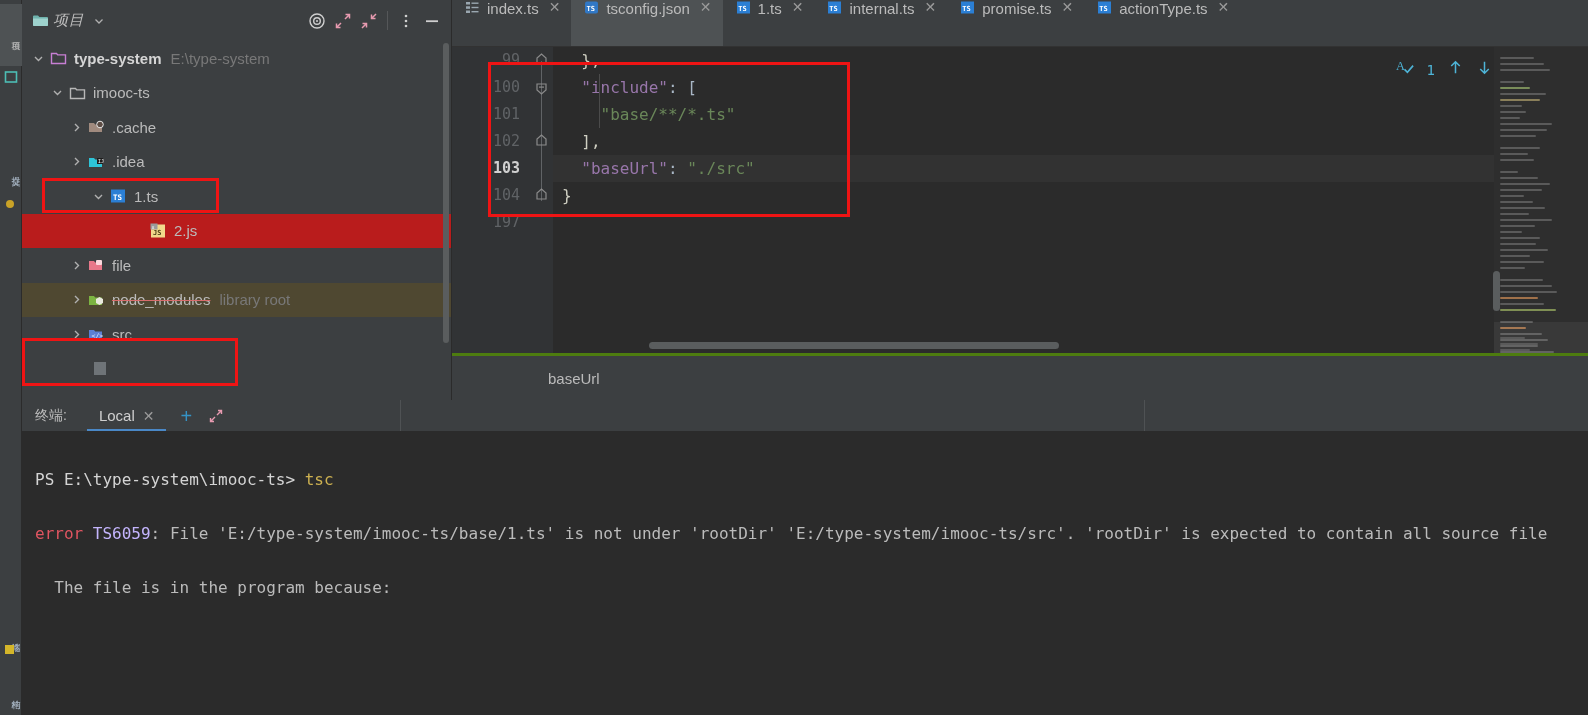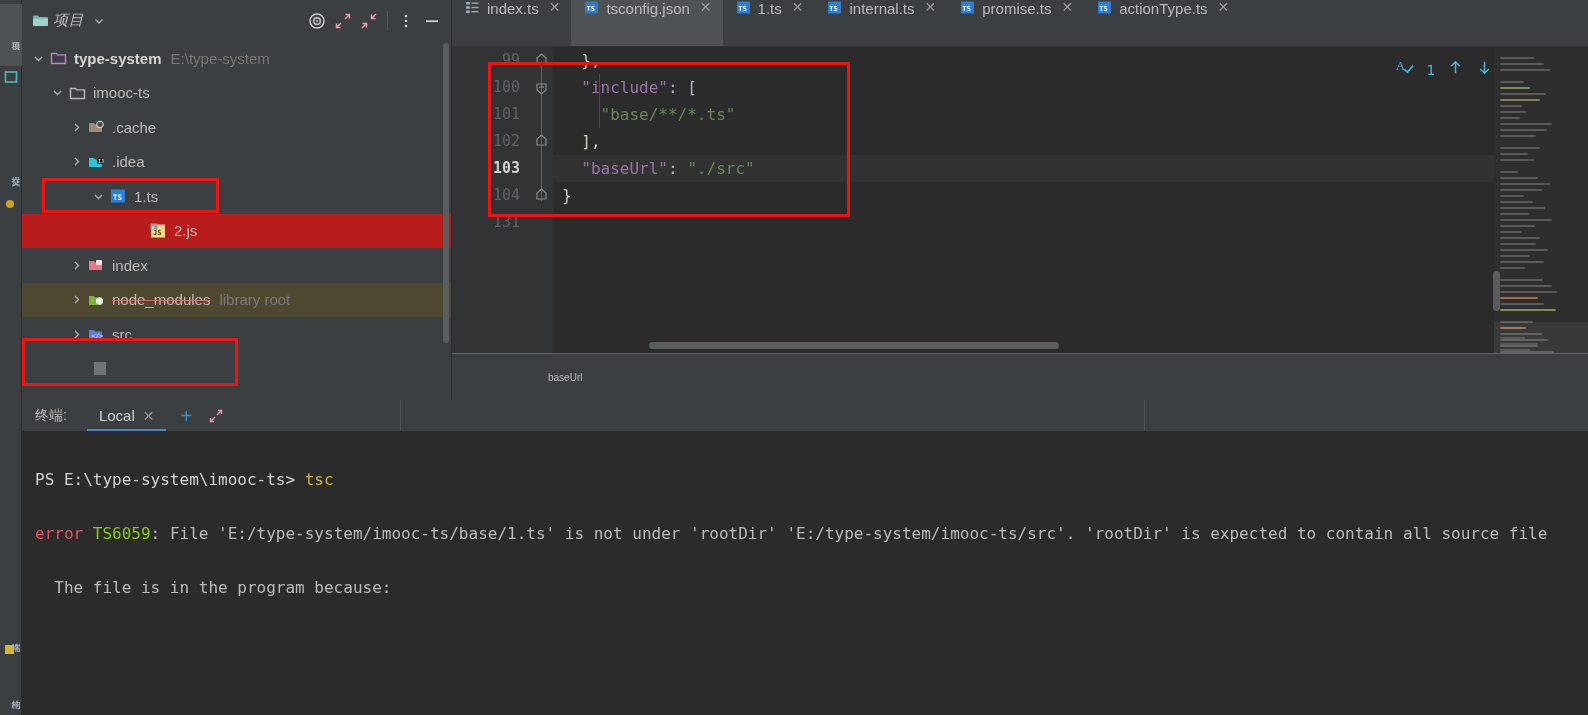--- a/index.html
+++ b/index.html
@@ -134,23 +134,23 @@
     position: absolute; right: 0; top: 0; width: 94px; bottom: 0;
     background: #2e2e2e; overflow: hidden;
   }
   .mm-line { position: absolute; height: 2px; border-radius: 1px; }
   .minimap-thumb {
     position: absolute; right: 88px; bottom: 42px; width: 7px; height: 40px;
     background: #5a5d5e; border-radius: 4px;
   }
   .breadcrumb {
     position: absolute; left: 0; right: 0; bottom: 0; height: 47px;
-    background: #3c3f41; border-top: 1px solid #4d7c0f;
+    background: #3c3f41; border-top: 3px solid #4d7c0f;
     display: flex; align-items: center; padding-left: 96px;
-    font-size: 10px; color: #bbbbbb;
+    font-size: 15px; color: #bbbbbb;
   }
 
   
   .terminal-panel {
     position: absolute; left: 22px; top: 400px; right: 0; bottom: 0;
     background: #2b2b2b;
   }
   .term-tabbar {
     height: 31px; background: #3c3f41; display: flex; align-items: center;
     padding-left: 13px; gap: 0; position: relative;
@@ -171,21 +171,21 @@
 
   .term-body {
     position: absolute; left: 0; top: 31px; right: 0; bottom: 0;
     background: #2b2b2b; padding: 8px 0 0 13px;
     font-family: "DejaVu Sans Mono", monospace; font-size: 16px;
     color: #bbbbbb; line-height: 27px; white-space: pre; overflow: hidden;
   }
   .t-prompt { color: #d4d4d4; }
   .t-cmd { color: #cdb151; }
   .t-err { color: #e05561; }
-  .t-dim { color: #84cc16; }
+  .t-dim { color: #c4b5fd; }
 </style>
 </head>
 <body>
 <div id="app">
 
 <div class="toolstrip">
   <div class="vstrip-item sel" style="top:4px;height:62px;">
     <span>项目</span>
   </div>
   <div class="vstrip-icon" style="top:70px;">
@@ -349,21 +349,21 @@
         <svg viewBox="0 0 13 13" width="13" height="13">
               <path d="M5 3l3.5 3.5L5 10" fill="none" stroke="#b0b0b0" stroke-width="1.4"></path>
             </svg>
       </span>
       <span class="tw-icon">
         <svg viewBox="0 0 17 16" width="17" height="16">
               <path d="M1 4h5l1.2 1.4H14V13H1z" fill="#e8788a"></path>
               <rect x="8" y="3" width="6" height="5" rx="1" fill="#fbd9de"></rect>
             </svg>
       </span>
-      <span class="tw-label">index</span>
+      <span class="tw-label">file</span>
     </div>
 
     <div class="tree-row libroot" style="padding-left:48px;">
       <span class="tw-arrow">
         <svg viewBox="0 0 13 13" width="13" height="13">
               <path d="M5 3l3.5 3.5L5 10" fill="none" stroke="#b0b0b0" stroke-width="1.4"></path>
             </svg>
       </span>
       <span class="tw-icon">
         <svg viewBox="0 0 17 16" width="17" height="16">
@@ -470,21 +470,21 @@
   </div>
 
   <div class="code-wrap">
     <div class="gutter">
       <div class="gl">99</div>
       <div class="gl">100</div>
       <div class="gl">101</div>
       <div class="gl">102</div>
       <div class="gl cur">103</div>
       <div class="gl">104</div>
-      <div class="gl">131</div>
+      <div class="gl">197</div>
     </div>
 
     <div class="fold-col">
       <div class="fold-line" style="top:14px;height:140px;"></div>
       <div class="fold-mark" style="top:0;">
         <svg viewBox="0 0 15 27" width="15" height="27">
               <path d="M3 17V11l4.5-4 4.5 4v6z" fill="none" stroke="#8b8b8b" stroke-width="1.2"></path>
             </svg>
       </div>
       <div class="fold-mark" style="top:27px;">

